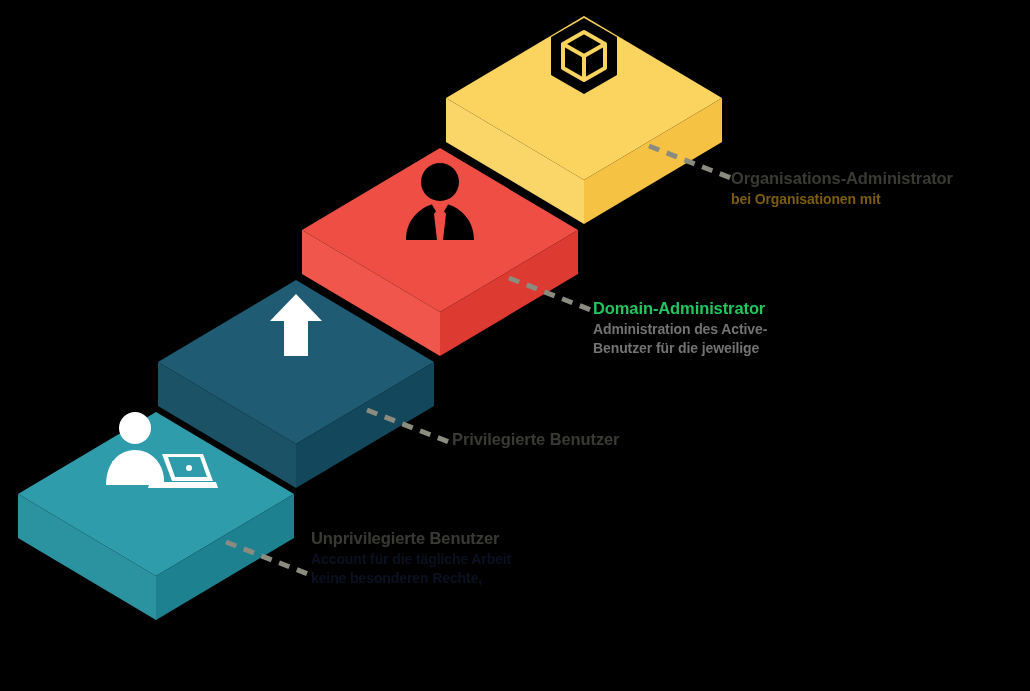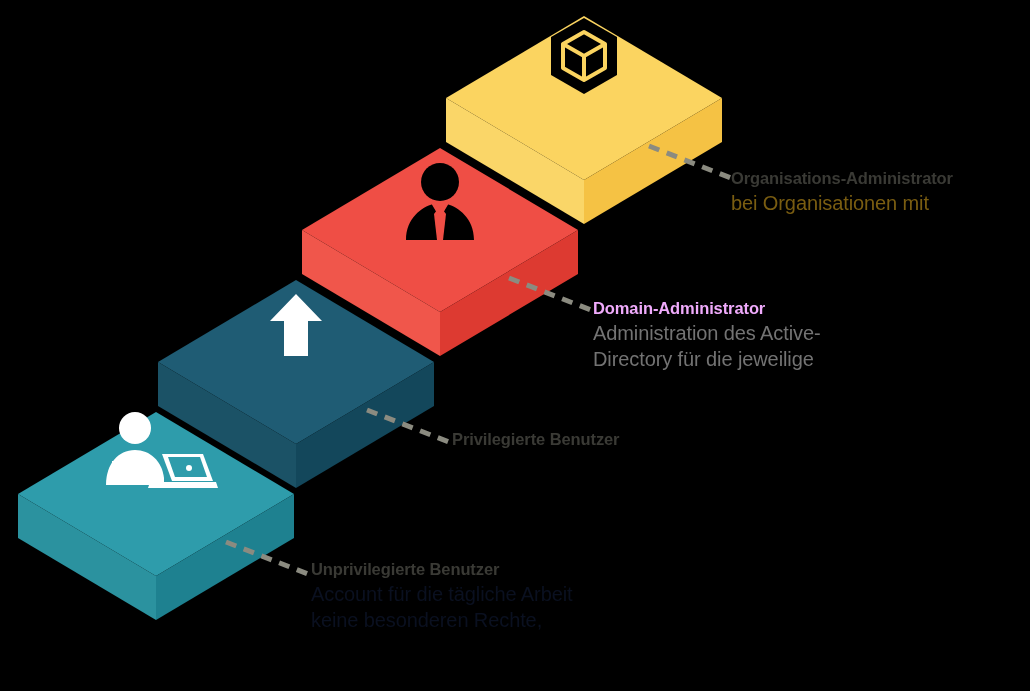--- a/index.html
+++ b/index.html
@@ -12,21 +12,21 @@
   .slab{position:absolute;}
   .slab svg{display:block;overflow:visible;}
 
   
   .label{position:absolute;line-height:1.30;}
   .label .title{
       font-size:16.5px;font-weight:bold;letter-spacing:-0.1px;
       white-space:nowrap;
   }
   .label .sub{
-      font-size:20px;font-weight:normal;letter-spacing:-0.1px;
+      font-size:14px;font-weight:bold;letter-spacing:-0.1px;
       margin-top:1px;
   }
   .label .sub span{display:block;white-space:nowrap;}
 
   
   .conn{position:absolute;}
   .conn svg{display:block;overflow:visible;}
 </style>
 </head>
 <body>
@@ -81,24 +81,24 @@
     </svg>
   </div>
 
   <div class="conn" style="left:505px;top:272px;">
     <svg width="110" height="50" viewBox="0 0 110 50">
       <line x1="4" y1="6" x2="86" y2="38" stroke="#8b8b80" stroke-width="5" stroke-dasharray="11 8" stroke-linecap="butt"></line>
     </svg>
   </div>
 
   <div class="label" style="left:593px;top:298px;">
-    <div class="title" style="color:#f0abfc;">Domain-Administrator</div>
+    <div class="title" style="color:#22c55e;">Domain-Administrator</div>
     <div class="sub" style="color:#737373;">
       <span>Administration des Active-</span>
-      <span>Directory für die jeweilige</span>
+      <span>Benutzer für die jeweilige</span>
     </div>
   </div>
 
   <div class="slab" style="left:18px;top:272px;">
     <svg width="440" height="190" viewBox="0 0 440 190">
       <polygon points="278,8 416,90 278,172 140,90" fill="#1f5c74"></polygon>
       <polygon points="140,90 278,172 278,216 140,134" fill="#1b5266"></polygon>
       <polygon points="416,90 416,134 278,216 278,172" fill="#13475b"></polygon>
 
       <g transform="translate(278,22)">
@@ -134,21 +134,21 @@
       </g>
     </svg>
   </div>
 
   <div class="conn" style="left:222px;top:536px;">
     <svg width="110" height="50" viewBox="0 0 110 50">
       <line x1="4" y1="6" x2="86" y2="38" stroke="#8b8b80" stroke-width="5" stroke-dasharray="11 8" stroke-linecap="butt"></line>
     </svg>
   </div>
 
-  <div class="label" style="left:311px;top:559px;">
+  <div class="label" style="left:311px;top:528px;">
     <div class="title" style="color:#3a3a35;">Unprivilegierte Benutzer</div>
     <div class="sub" style="color:#0a1020;">
       <span>Account für die tägliche Arbeit</span>
       <span>keine besonderen Rechte,</span>
     </div>
   </div>
 
 </div>
 
 </body></html>

